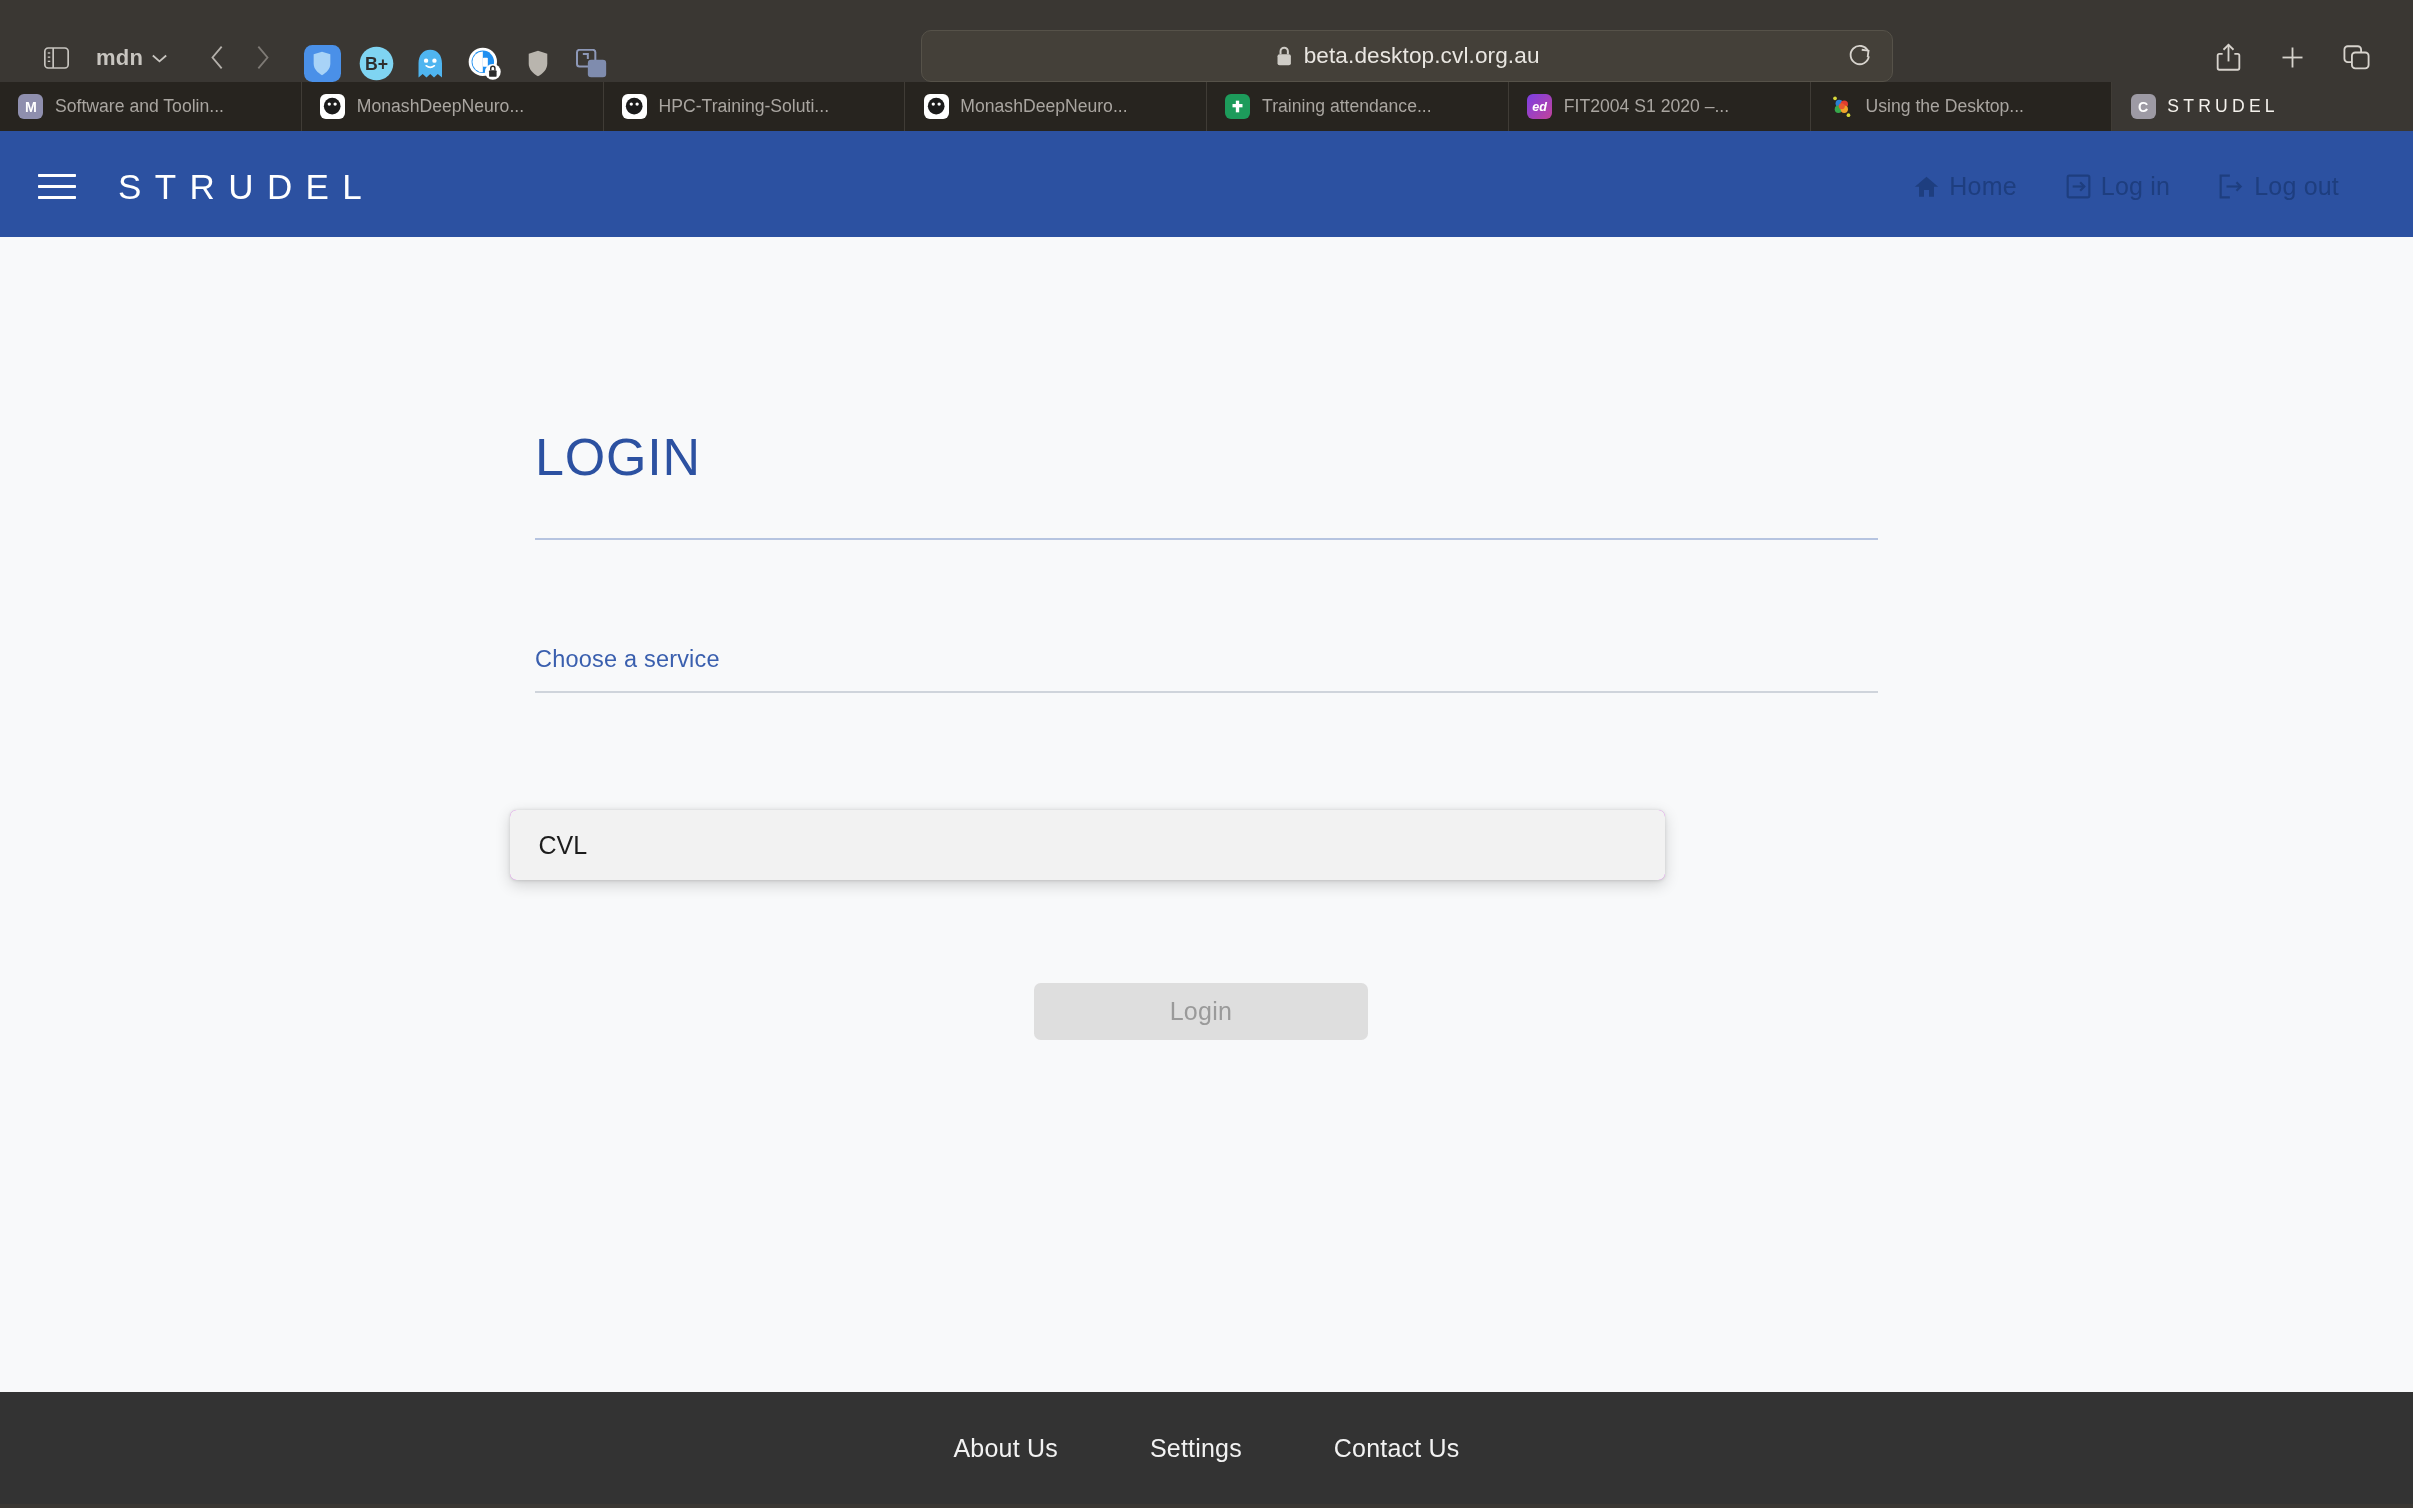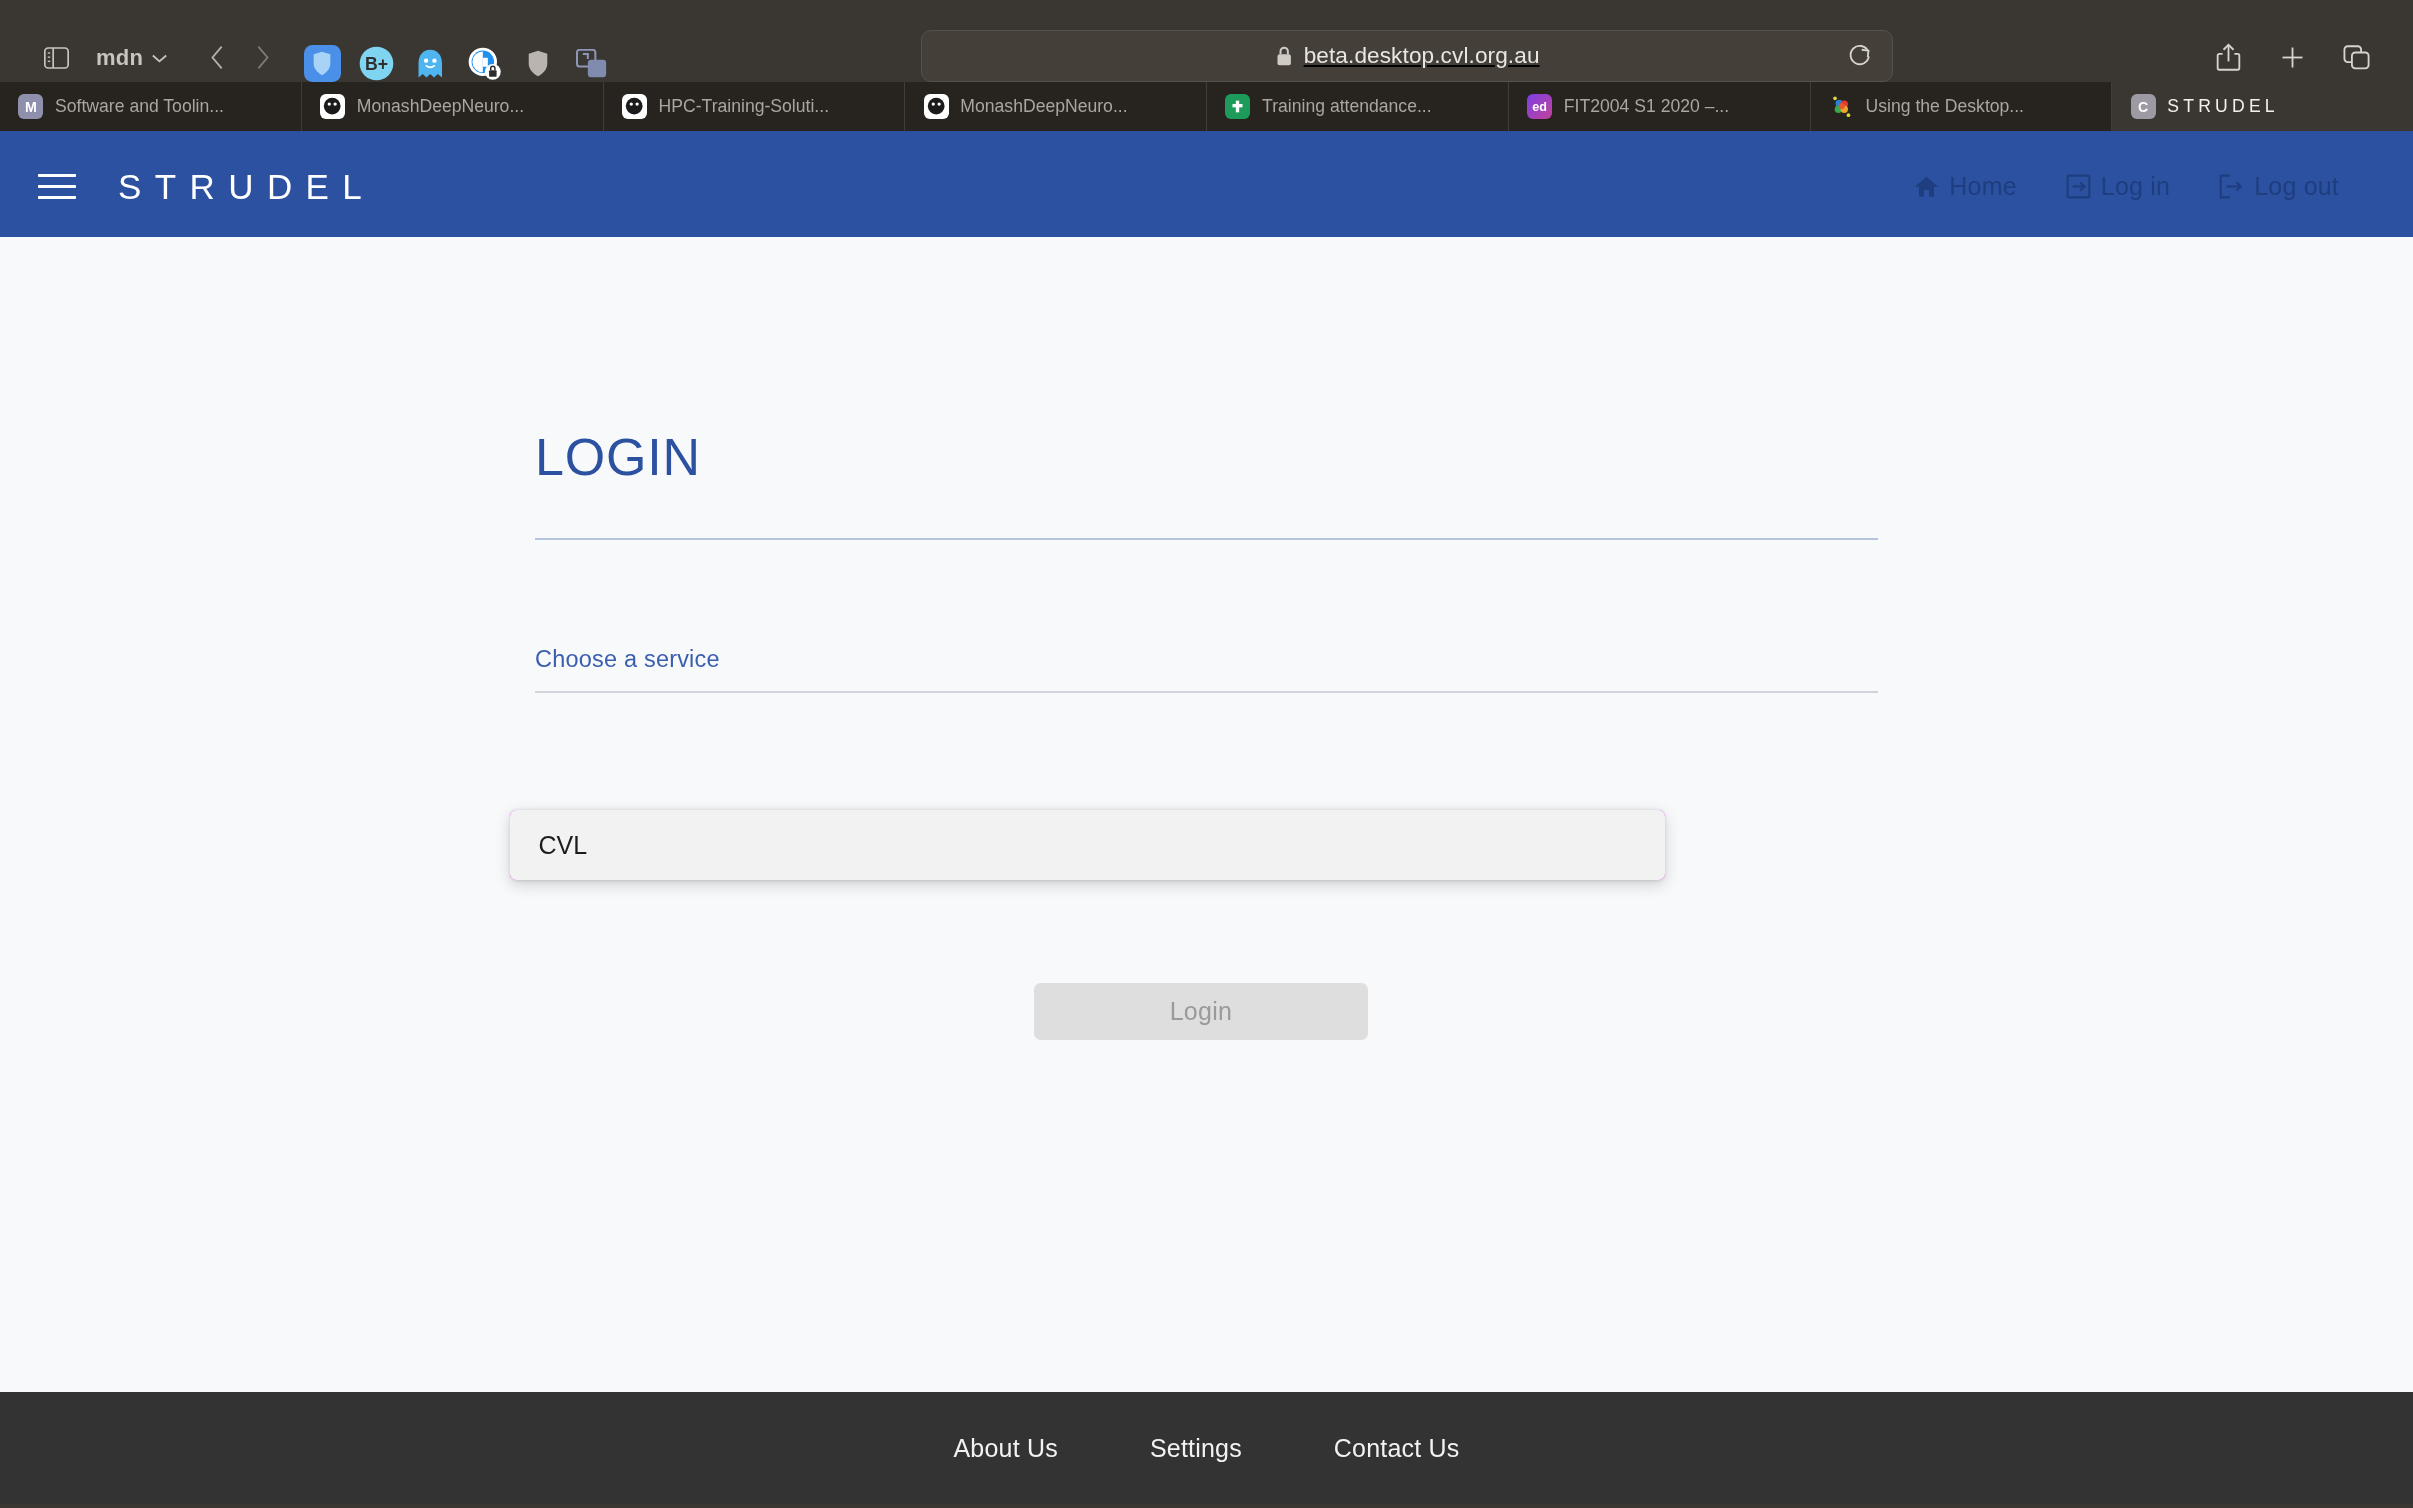--- a/index.html
+++ b/index.html
@@ -43,21 +43,20 @@
   .ext-privacy{ background: transparent; }
   .ext-shield { background: transparent; }
   .ext-window { background: transparent; }
 
   .url-wrap { flex: 1; display: flex; justify-content: center; padding: 0 22px; }
   .url-bar {
     width: 972px; height: 52px; background: #444039;
     border: 0.8px solid #565249; border-radius: 10px;
     display: flex; align-items: center; justify-content: center;
     position: relative;
-    text-decoration: underline;
   }
   .url-text {
     display: flex; align-items: center; gap: 10px;
     color: #e9e6e1; font-size: 22.6px; letter-spacing: 0.1px;
   }
   .url-reload {
     position: absolute; right: 13.4px; top: 50%;
     transform: translateY(-50%); color: #d7d3cd;
     width: 37px; height: 37px; display: flex;
     align-items: center; justify-content: center;
@@ -84,21 +83,21 @@
     display: flex; align-items: center; justify-content: center;
     font-size: 14.2px; font-weight: 700; color: #fff;
   }
   .tab-title { overflow: hidden; text-overflow: ellipsis; }
   .tab.active .tab-title {
     letter-spacing: 4.2px; font-size: 17.6px; font-weight: 500; color: #f4f1ec;
   }
   .fav-m { background: #8f8fae; color: #fff; }
   .fav-gh { background: #fff; color: #000; }
   .fav-sheets { background: #1d9b5b; }
-  .fav-ed { background: linear-gradient(135deg,#7b3fe4,#c2439b); font-size: 12.6px; }
+  .fav-ed { background: linear-gradient(135deg,#7b3fe4,#c2439b); font-size: 12.6px; font-style: italic; }
   .fav-hex { background: transparent; }
   .fav-c { background: #9d9aa4; color: #fff; }
 
   .tabbar-accent { height: 5px; background: #2c51a1; }
 
   
   .page { width: 100%; height: 1368px; background: #f8f9fa;
           display: flex; flex-direction: column; position: relative; }
 
   .app-header {

